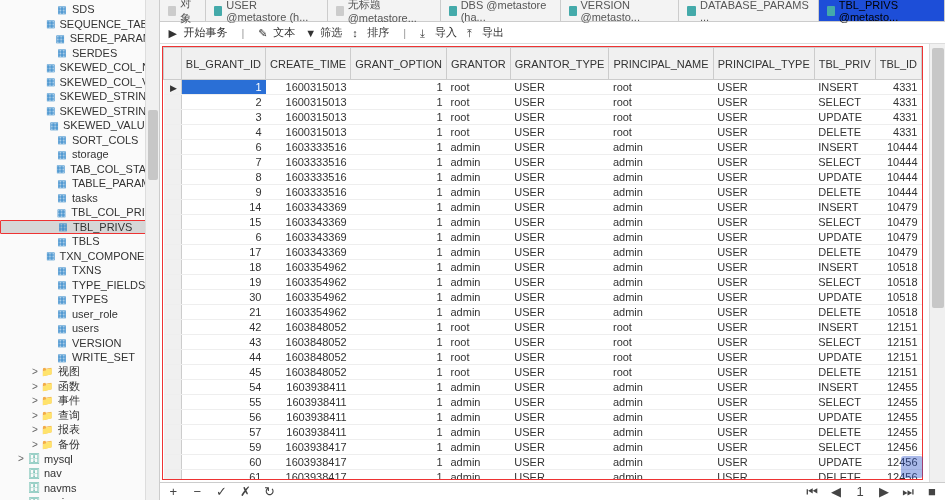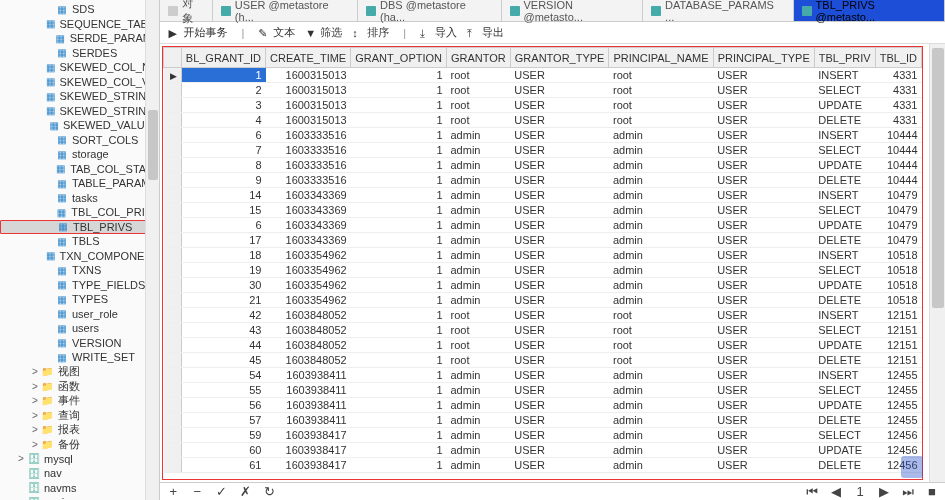--- a/index.html
+++ b/index.html
@@ -29,21 +29,21 @@
   .tab.active { background: #1d4ed8; color: #000; }
   .tab .tico { width:10px; height:10px; background:#4aa; border-radius:1px;}
   .tab .tico.doc { background:#ccc;}
   .toolbar { display: flex; align-items: center; gap: 10px; padding: 3px 8px; border-bottom: 1px solid #ddd; height: 22px; color: #333;}
   .tb-item { display: flex; align-items: center; gap: 3px; }
   .tb-ico { width: 12px; height: 12px; display:inline-block;}
   .tb-sep { color: #999; padding:0 4px;}
 
   .grid-wrap { flex: 1; position: relative; margin: 2px 22px 2px 2px; border: 1.5px solid #e33; overflow: hidden; }
   .grid { width: 100%; border-collapse: collapse; font-size: 11px; }
-  .grid th { background: #f0f0f0; border: 1px solid #ccc; padding: 2px 4px; text-align: left; font-weight: normal; height: 20px; color:#333; }
+  .grid th { background: #f0f0f0; border: 1px solid #ccc; padding: 2px 4px; text-align: left; font-weight: normal; height: 32px; color:#333; }
   .grid td { border-bottom: 1px solid #eee; padding: 1px 4px; height: 14.7px; }
   .grid td.num, .grid th.num { text-align: right; }
   .marker-col { width: 14px; background:#f0f0f0; border-right:1px solid #ccc;}
   .row-sel td:first-child { background: #f0f0f0;}
   .row-sel .id-cell { background: #2a6fd6; color: #fff; }
   .marker-tri { color:#333; font-size:9px; padding-left:2px;}
 
   .statusbar { height: 18px; border-top: 1px solid #ccc; display: flex; align-items:center; justify-content: space-between; padding: 0 6px; color:#444;}
   .sb-left, .sb-right { display:flex; gap:10px; align-items:center;}
   .sb-btn { font-size:13px; color:#444; width:14px; text-align:center;}
@@ -243,20 +243,24 @@
 
   <div class="right">
     <div class="tabs" id="tabs">
         <div class="tab">
           <span class="tico doc"></span>
           <span>对象</span>
         </div>
         <div class="tab">
           <span class="tico sheet"></span>
           <span>USER @metastore (h...</span>
+        </div>
+        <div class="tab">
+          <span class="tico doc"></span>
+          <span>无标题 @metastore...</span>
         </div>
         <div class="tab">
           <span class="tico sheet"></span>
           <span>DBS @metastore (ha...</span>
         </div>
         <div class="tab">
           <span class="tico sheet"></span>
           <span>VERSION @metasto...</span>
         </div>
         <div class="tab">

